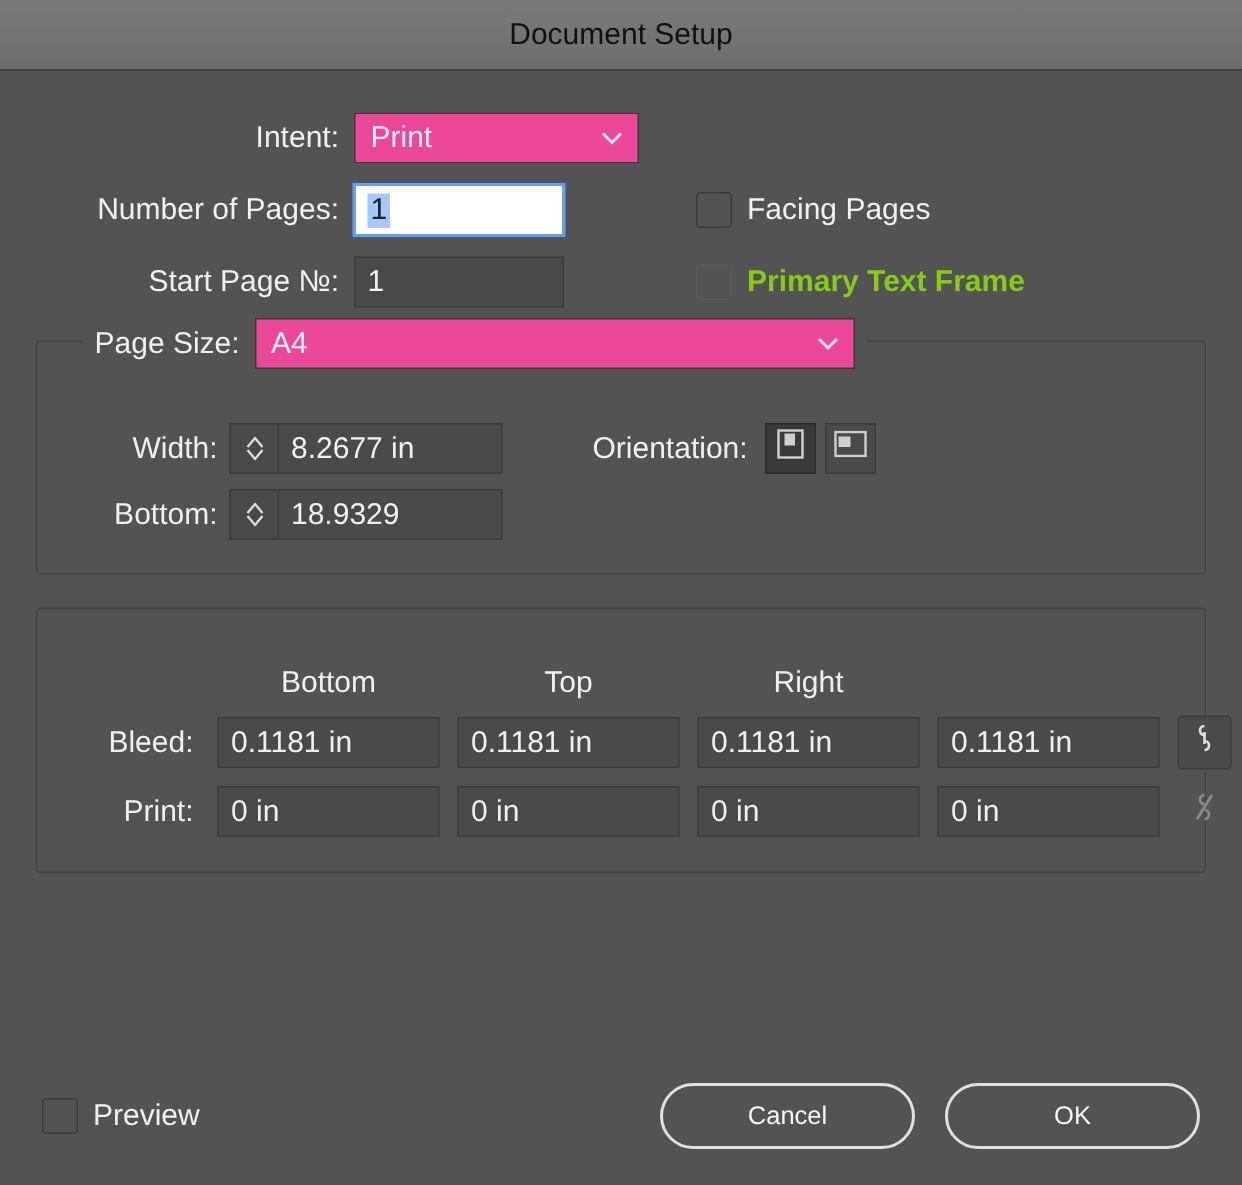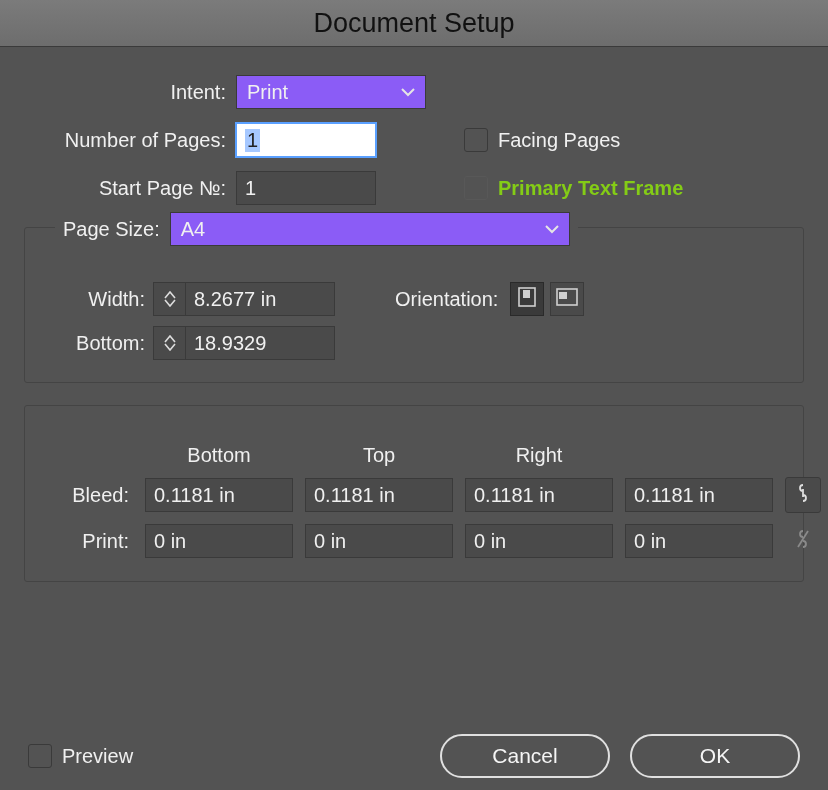--- a/index.html
+++ b/index.html
@@ -20,21 +20,21 @@
     position: relative;
     box-sizing: border-box;
   }
   .titlebar {
     height: 46px;
     background: linear-gradient(#7b7b7b, #6d6d6d);
     border-bottom: 1px solid #3a3a3a;
     display: flex;
     align-items: center;
     justify-content: center;
-    font-size: 27px;
+    font-size: 20px;
     color: #111;
     font-weight: 500;
   }
   .body {
     padding: 28px 24px 0 24px;
   }
   .row {
     display: flex;
     align-items: center;
     margin-bottom: 14px;
@@ -42,21 +42,21 @@
   .label-col {
     width: 212px;
     text-align: right;
     padding-right: 10px;
     box-sizing: border-box;
   }
   .select {
     display: inline-flex;
     align-items: center;
     justify-content: space-between;
-    background: #8b5cf6;
+    background: #ec4899;
     border: 1px solid #3a3a3a;
     height: 34px;
     padding: 0 10px;
     box-sizing: border-box;
     cursor: default;
   }
   .select-arrow svg { display: block; }
   .input {
     background: #4a4a4a;
     color: #f0f0f0;
@@ -158,33 +158,33 @@
     border: 1px solid #3a3a3a;
     background: #4a4a4a;
     display:inline-flex;
     align-items:center;
     justify-content:center;
     border-radius: 3px;
   }
   .link-btn.off { background: transparent; border-color: transparent; }
   .footer {
     position: absolute;
-    left: 0; right: 0; bottom: 12px;
+    left: 0; right: 0; bottom: 24px;
     display: flex;
     padding: 0 28px;
   }
   .footer .spacer { flex: 1; }
   .btn {
     height: 44px;
     min-width: 170px;
     border: 2px solid #e0e0e0;
     color: #f5f5f5;
     background: transparent;
     border-radius: 26px;
-    font-size: 21px;
+    font-size: 17px;
     padding: 0 30px;
     margin-left: 20px;
     cursor: default;
   }
   .prev-check-row { display:flex; align-items:center; }
 </style>
 </head>
 <body>
 
 <div class="dialog">

